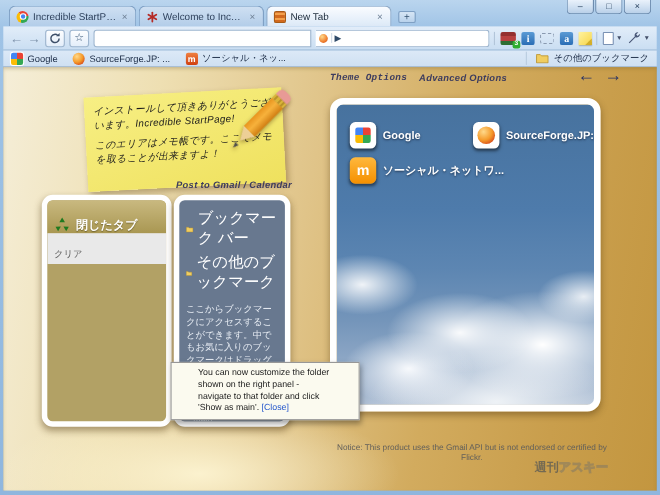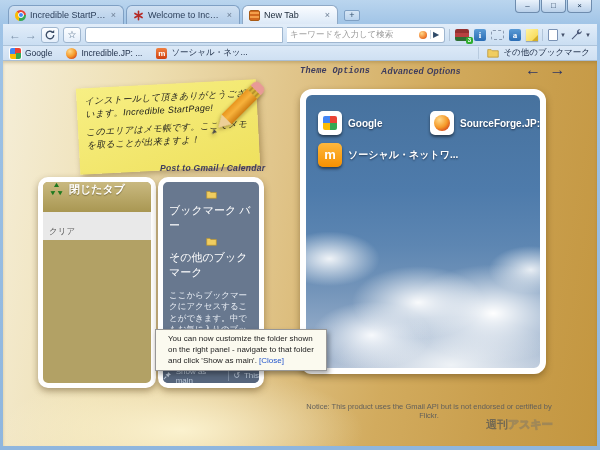--- a/index.html
+++ b/index.html
@@ -6,21 +6,21 @@
   html,body { width:600px; height:450px; font-family:"Liberation Sans","DejaVu Sans",sans-serif; overflow:hidden; }
   .window { position:relative; width:600px; height:450px;
     background:linear-gradient(#bad5ee,#9fc3e6 26px,#8fb6de); }
 
   
   .titlebar { position:absolute; left:0; top:0; width:600px; height:24px; }
   .tabs { position:absolute; left:8px; bottom:0; display:flex; align-items:flex-end; }
   .tab { height:19px; display:flex; align-items:center; gap:4px; padding:0 6px;
     border:1px solid #7fa0c4; border-bottom:none; border-radius:6px 6px 0 0;
     background:linear-gradient(#cfe0f2,#b3cde9); font-size:9px; color:#2e415c; margin-right:2px; }
-  .tab.active { background:linear-gradient(#fafcff,#e2edf9 80%,#dce8f6); color:#1c2a3a; border-color:#8fa9c6; width:96px; }
+  .tab.active { background:linear-gradient(#fafcff,#e2edf9 80%,#dce8f6); color:#1c2a3a; border-color:#8fa9c6; width:114px; }
   .tab .tab-title { white-space:nowrap; overflow:hidden; text-overflow:ellipsis; flex:1; }
   .tab .tab-close { font-size:9px; color:#6d7f94; padding:0 1px; }
   .fav { width:11px; height:11px; flex:0 0 auto; position:relative; }
   .fav.chrome { border-radius:50%; background:conic-gradient(from -40deg,#ea4335 0 120deg,#34a853 120deg 240deg,#fbbc05 240deg 360deg); }
   .fav.chrome::after { content:""; position:absolute; inset:2.5px; background:#4285f4; border:1.5px solid #fff; border-radius:50%; }
   .fav.startpage { border-radius:2px; border:1px solid #a85a14;
     background:repeating-linear-gradient(0deg,#d2691e 0 2px,#f4a04a 2px 4px); }
   .newtab-btn { width:16px; height:11px; margin:0 0 3px 4px; border:1px solid #7fa0c4; border-radius:2px;
     background:linear-gradient(#d7e6f5,#b9d2ec); font-size:9px; line-height:9px; text-align:center; color:#33516e; }
   .win-controls { position:absolute; right:8px; top:0; display:flex; gap:1px; }
@@ -89,39 +89,39 @@
     filter:drop-shadow(1px 2px 2px rgba(80,50,10,.45)); }
   .pencil .eraser { height:8px; background:#e89a96; border-radius:5px 5px 0 0; }
   .pencil .ferrule { height:5px; background:repeating-linear-gradient(90deg,#d9b43a 0 2px,#b8922a 2px 4px); }
   .pencil .pbody { height:36px; background:linear-gradient(90deg,#e8941e,#f7b23c 45%,#d07d12); }
   .pencil .wood { width:0; border-left:7px solid transparent; border-right:7px solid transparent; border-top:12px solid #edcf96; }
   .pencil .tip { position:absolute; left:4.5px; bottom:-4px; width:0; border-left:2.5px solid transparent; border-right:2.5px solid transparent; border-top:5px solid #4a4a4a; }
 
   
   .panel { position:absolute; border:5px solid #fff; border-radius:10px; box-shadow:0 3px 7px rgba(80,55,15,.45); overflow:hidden; }
   .closed-panel { left:35px; top:116px; width:118px; height:211px; background:#b2a165; }
-  .panel-header { height:30px; display:flex; align-items:flex-start; gap:5px; padding:0 6px;
+  .panel-header { height:30px; display:flex; align-items:flex-end; gap:5px; padding:0 6px;
     color:#fff; font-weight:bold; font-size:11px; text-shadow:0 1px 1px rgba(60,50,10,.5);
     background:linear-gradient(#c9b980,#a99752); }
   .clear-row { height:15px; background:#e9e9e9; color:#5c5c5c; font-size:8.5px; padding:14px 6px; }
 
   .bm-panel { left:155px; top:116px; width:106px; height:211px; background:#68788f; }
   .bm-head { height:34px; display:flex; align-items:center; gap:5px; padding:0 5px;
     color:#fff; font-size:13px; text-shadow:0 1px 2px rgba(20,30,45,.6); }
-  .folder-row { display:flex; align-items:center; gap:4px; padding:2px 6px; font-size:11px; color:#fff;flex-direction:column; }
+  .folder-row { display:flex; align-items:center; gap:4px; padding:2px 6px; font-size:14px; color:#fff; }
   .bm-desc { margin:8px 6px 0; font-size:8.5px; line-height:1.35; color:#e9eef5; }
   .bm-footer { position:absolute; left:0; right:0; bottom:0; height:16px; background:#56657c;
     border-top:1px solid #7d8ca0; display:flex; align-items:center; justify-content:center; gap:4px;
     font-size:8px; color:#b9c6d6; }
   .bm-footer .sep { width:1px; height:10px; background:#7d8ca0; }
   .post-heading { position:absolute; left:157px; top:102px; font-size:8.5px; color:#3d3c5e; font-weight:bold; }
 
   
   .tooltip { position:absolute; left:152px; top:268px; width:172px; background:#fbfaef;
-    border:1px solid #979797; box-shadow:2px 3px 5px rgba(0,0,0,.35); padding:4px 12px;
+    border:1px solid #979797; box-shadow:2px 3px 5px rgba(0,0,0,.35); padding:4px 24px;
     font-size:8px; line-height:1.35; color:#222; z-index:30; }
   .tooltip .close-link { color:#2255cc; }
 
   
   .sky-panel { left:297px; top:28px; width:246px; height:285px; border-width:6px; border-radius:12px;
     background:
       radial-gradient(ellipse 70px 38px at 10% 60%, rgba(255,255,255,.9), rgba(255,255,255,0) 72%),
       radial-gradient(ellipse 95px 52px at 48% 76%, rgba(255,255,255,.95), rgba(255,255,255,0) 70%),
       radial-gradient(ellipse 120px 68px at 80% 80%, #ffffff, rgba(255,255,255,0) 72%),
       radial-gradient(ellipse 85px 48px at 28% 88%, rgba(252,253,255,.95), rgba(255,255,255,0) 70%),
@@ -187,21 +187,20 @@
     <span class="nav-arrow">→</span>
     <span class="tool-btn">
       <svg width="12" height="12" viewBox="0 0 16 16">
           <path d="M13 8a5 5 0 1 1-1.6-3.7" fill="none" stroke="#3c4e68" stroke-width="1.8"></path>
           <path d="M13.6 1.2v4.2H9.4z" fill="#3c4e68"></path>
         </svg>
     </span>
     <span class="tool-btn">☆</span>
     <input class="addressbar" value="" style="">
     <div class="searchbox">
-      <span class="ph">キーワードを入力して検索</span>
       <span class="search-dot"></span>
       <span class="go-btn">▶</span>
     </div>
     <div class="ext">
       <span class="ext-books">
         <span class="ext-badge">3</span>
       </span>
       <span class="ext-sq">i</span>
       <span class="ext-sel"></span>
       <span class="ext-sq">a</span>
@@ -219,21 +218,21 @@
     </div>
   </div>
 
   <div class="bmbar">
     <div class="bm-item">
       <span class="icon-google"></span>
       <span>Google</span>
     </div>
     <div class="bm-item">
       <span class="icon-sf"></span>
-      <span>Incredible.JP: ...</span>
+      <span>SourceForge.JP: ...</span>
     </div>
     <div class="bm-item">
       <span class="icon-social">m</span>
       <span>ソーシャル・ネッ...</span>
     </div>
     <div class="other-bm">
       <svg width="12" height="10" viewBox="0 0 16 13">
           <path d="M1 3.5V2h4.5L7 3.5H15V12H1z" fill="#f0cd60" stroke="#b9922c" stroke-width="1"></path>
         </svg>
       <span>その他のブックマーク</span>

